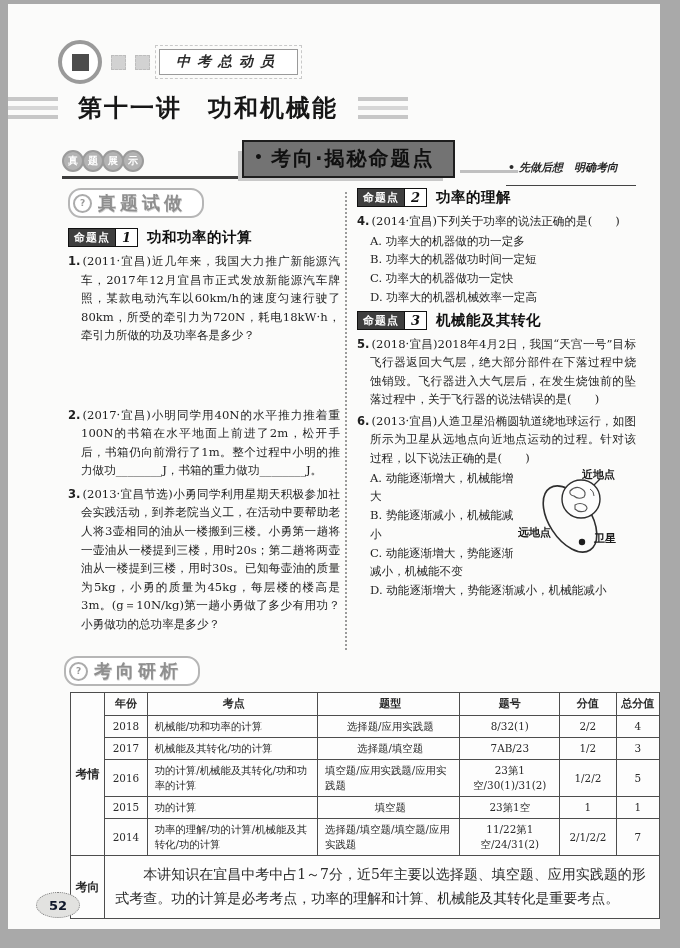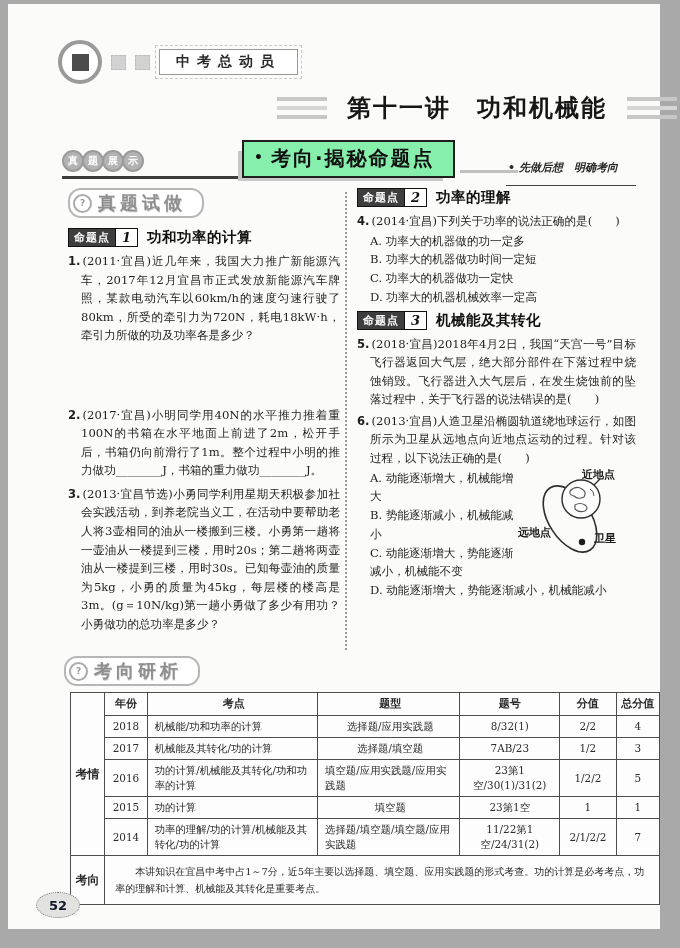--- a/index.html
+++ b/index.html
@@ -7,44 +7,44 @@
     width:680px;height:948px;
     background:#a9a9a9;
     font-family:"DejaVu Serif","Liberation Serif",serif;
     position:relative;overflow:hidden;
   }
   .page{
     position:absolute;left:8px;top:4px;width:652px;height:925px;
     background:#fbfbfa;color:#222;
   }
   
-  .brand-row{position:absolute;left:50px;top:36px;display:flex;align-items:center;gap:9px;}
+  .brand-row{position:absolute;left:50px;top:36px;display:flex;align-items:center;gap:9px;font-style:italic;}
   .logo-ring{width:36px;height:36px;border-radius:50%;border:4px solid #9a9a9a;background:#fff;
     display:flex;align-items:center;justify-content:center;}
   .logo-sq{width:17px;height:17px;background:#4c4c4c;}
   .dash-sq{width:13px;height:13px;background:#d2d2d2;border:1px dashed #bdbdbd;}
   .brand-box{border:1px solid #9a9a9a;outline:1px dashed #c9c9c9;outline-offset:3px;
     background:#fff;padding:3px 16px;font-family:"DejaVu Sans","Liberation Sans",sans-serif;
     font-weight:bold;font-size:14px;letter-spacing:7px;color:#2b2b2b;}
   
   .lecture-row{position:absolute;left:0;top:88px;width:652px;display:flex;
-    justify-content:flex-end;align-items:center;gap:20px;padding-left:17px;}
+    justify-content:flex-start;align-items:center;gap:20px;}
   .line-stack{display:flex;flex-direction:column;gap:5px;width:50px;}
   .line-stack i{display:block;height:4px;background:#c7c7c7;}
   .line-stack i:nth-child(2){background:#d6d6d6;}
   .lecture-title{font-size:24px;font-weight:bold;color:#161616;letter-spacing:2px;}
   
   .banner-rule-left{position:absolute;left:54px;top:172px;width:180px;height:2.5px;background:#3c3c3c;}
   .banner-rule-rightgray{position:absolute;left:452px;top:166px;width:58px;height:3px;background:#c0c0c0;}
   .banner-rule-under{position:absolute;left:498px;top:181px;width:130px;height:1px;background:#444;}
   .side-badge{position:absolute;left:56px;top:146px;display:flex;}
   .side-badge span{width:18px;height:18px;border-radius:50%;background:#b3b3b3;border:2px solid #9b9b9b;
     color:#fff;font-size:10px;font-weight:bold;display:flex;align-items:center;justify-content:center;
     margin-left:-2px;font-family:"DejaVu Sans","Liberation Sans",sans-serif;}
-  .banner-box{position:absolute;left:234px;top:136px;background:#86efac;border:2px solid #1e1e1e;
+  .banner-box{position:absolute;left:234px;top:136px;background:#737373;border:2px solid #1e1e1e;
     padding:3px 18px 4px 10px;font-family:"DejaVu Sans","Liberation Sans",sans-serif;
     font-weight:bold;font-size:20px;color:#101010;letter-spacing:2px;
     box-shadow:-8px 7px 0 -4px #c8c8c8;}
   .banner-box .dot{font-size:14px;vertical-align:3px;margin-right:6px;}
   .tagline{position:absolute;left:500px;top:156px;font-size:11px;font-style:italic;font-weight:bold;
     color:#2a2a2a;white-space:nowrap;}
   .tagline .dot{font-style:normal;margin-right:4px;}
   
   .col-divider{position:absolute;left:337px;top:188px;height:458px;border-left:2px dotted #9a9a9a;}
   .col-left{position:absolute;left:60px;top:184px;width:272px;}
@@ -89,21 +89,21 @@
   .ktable th{font-weight:bold;font-size:11px;margin-top:13px;}
   .ktable .c-kaodian,.ktable .c-tixing{text-align:left;padding-left:7px;}
   .ktable .rowlabel{font-weight:bold;font-size:12px;width:26px;
     font-family:"DejaVu Sans","Liberation Sans",sans-serif;}
   .ktable .c-year{width:34px;}
   .ktable .c-kaodian{width:168px;}
   .ktable .c-tixing{width:138px;}
   .ktable .c-tihao{width:92px;}
   .ktable .c-fen{width:48px;}
   .ktable .c-total{width:36px;}
-  .ktable .foot-text{text-align:left;padding:7px 10px;line-height:1.7;text-indent:2em;font-size:10px;}
+  .ktable .foot-text{text-align:left;padding:7px 10px;line-height:1.7;text-indent:2em;font-size:14px;}
   
   .pageno{position:absolute;left:28px;top:888px;width:42px;height:24px;border-radius:50%;
     background:#e2e2e0;border:1.5px dotted #7c7c7c;display:flex;align-items:center;justify-content:center;
     font-family:"DejaVu Sans","Liberation Sans",sans-serif;font-weight:bold;font-size:13px;color:#0f172a;}
 </style>
 </head>
 <body>
 
 <div class="page">
 

